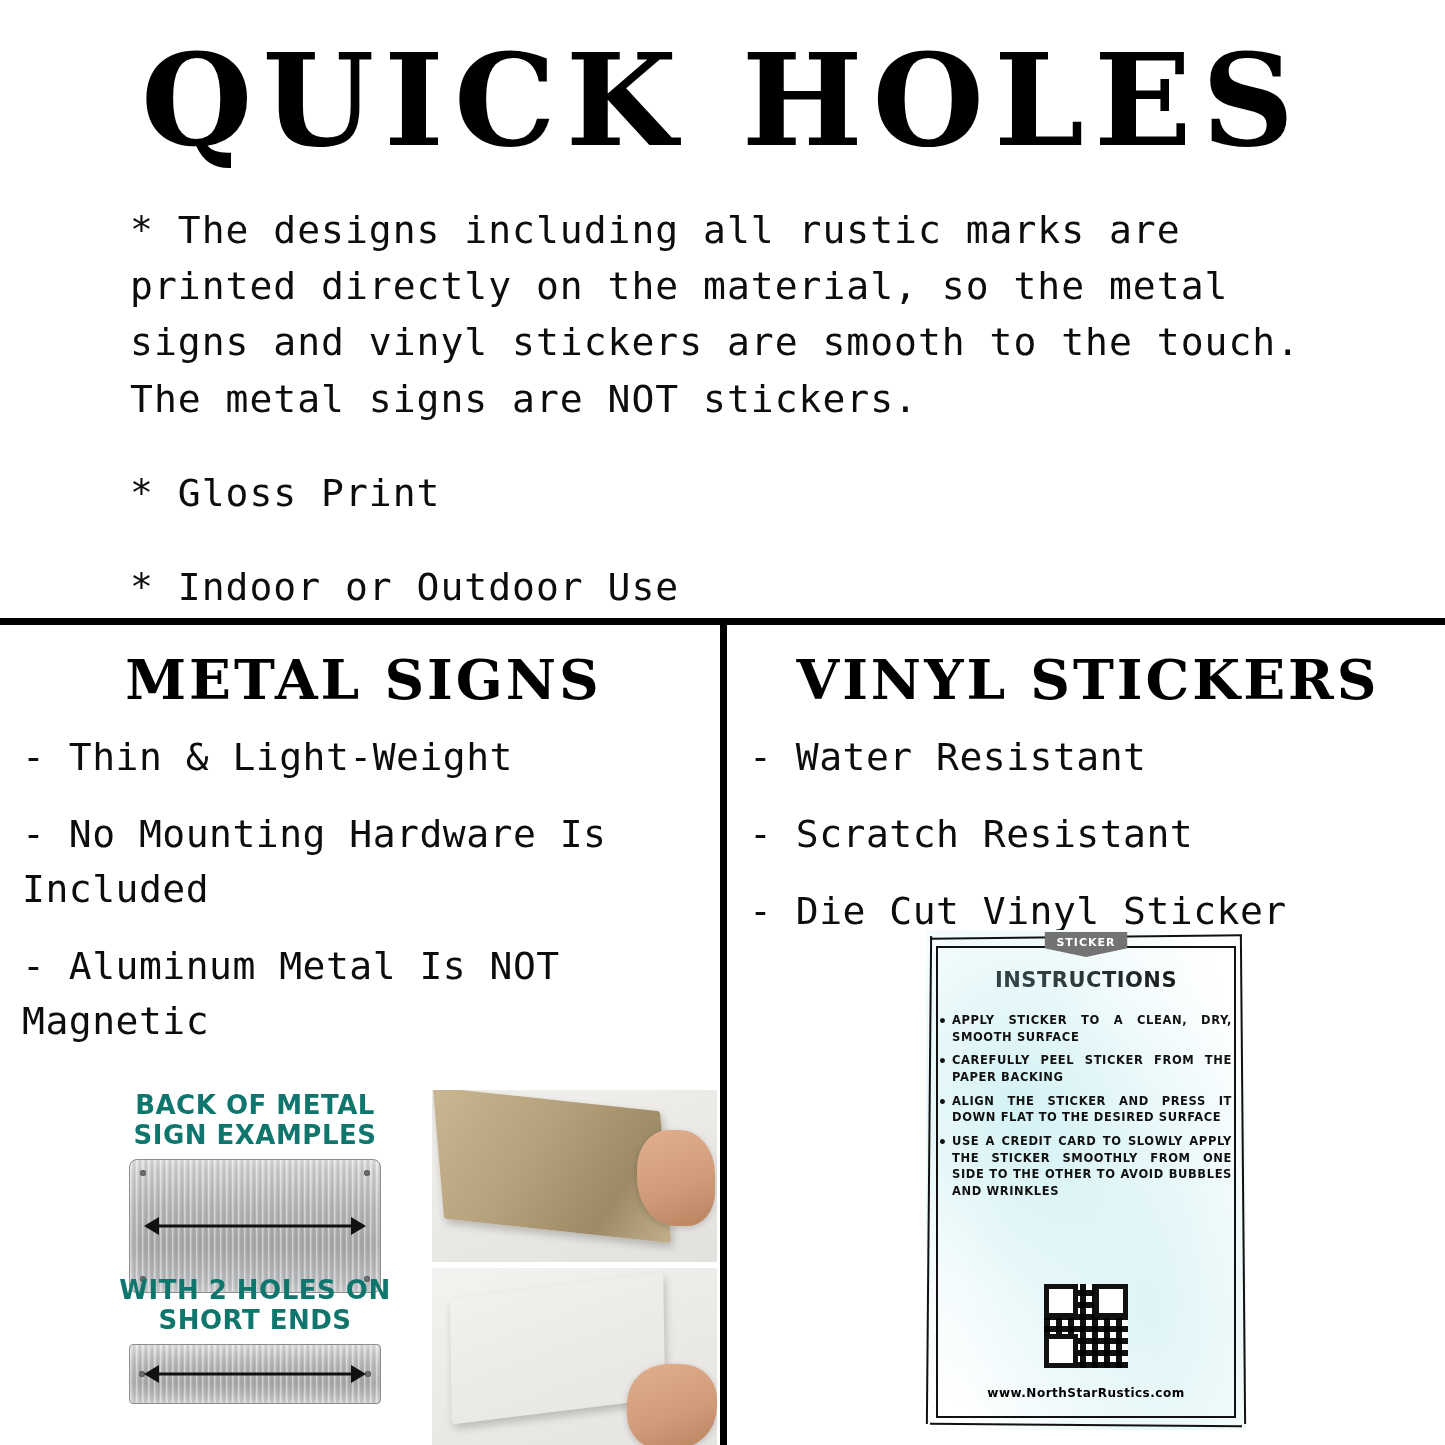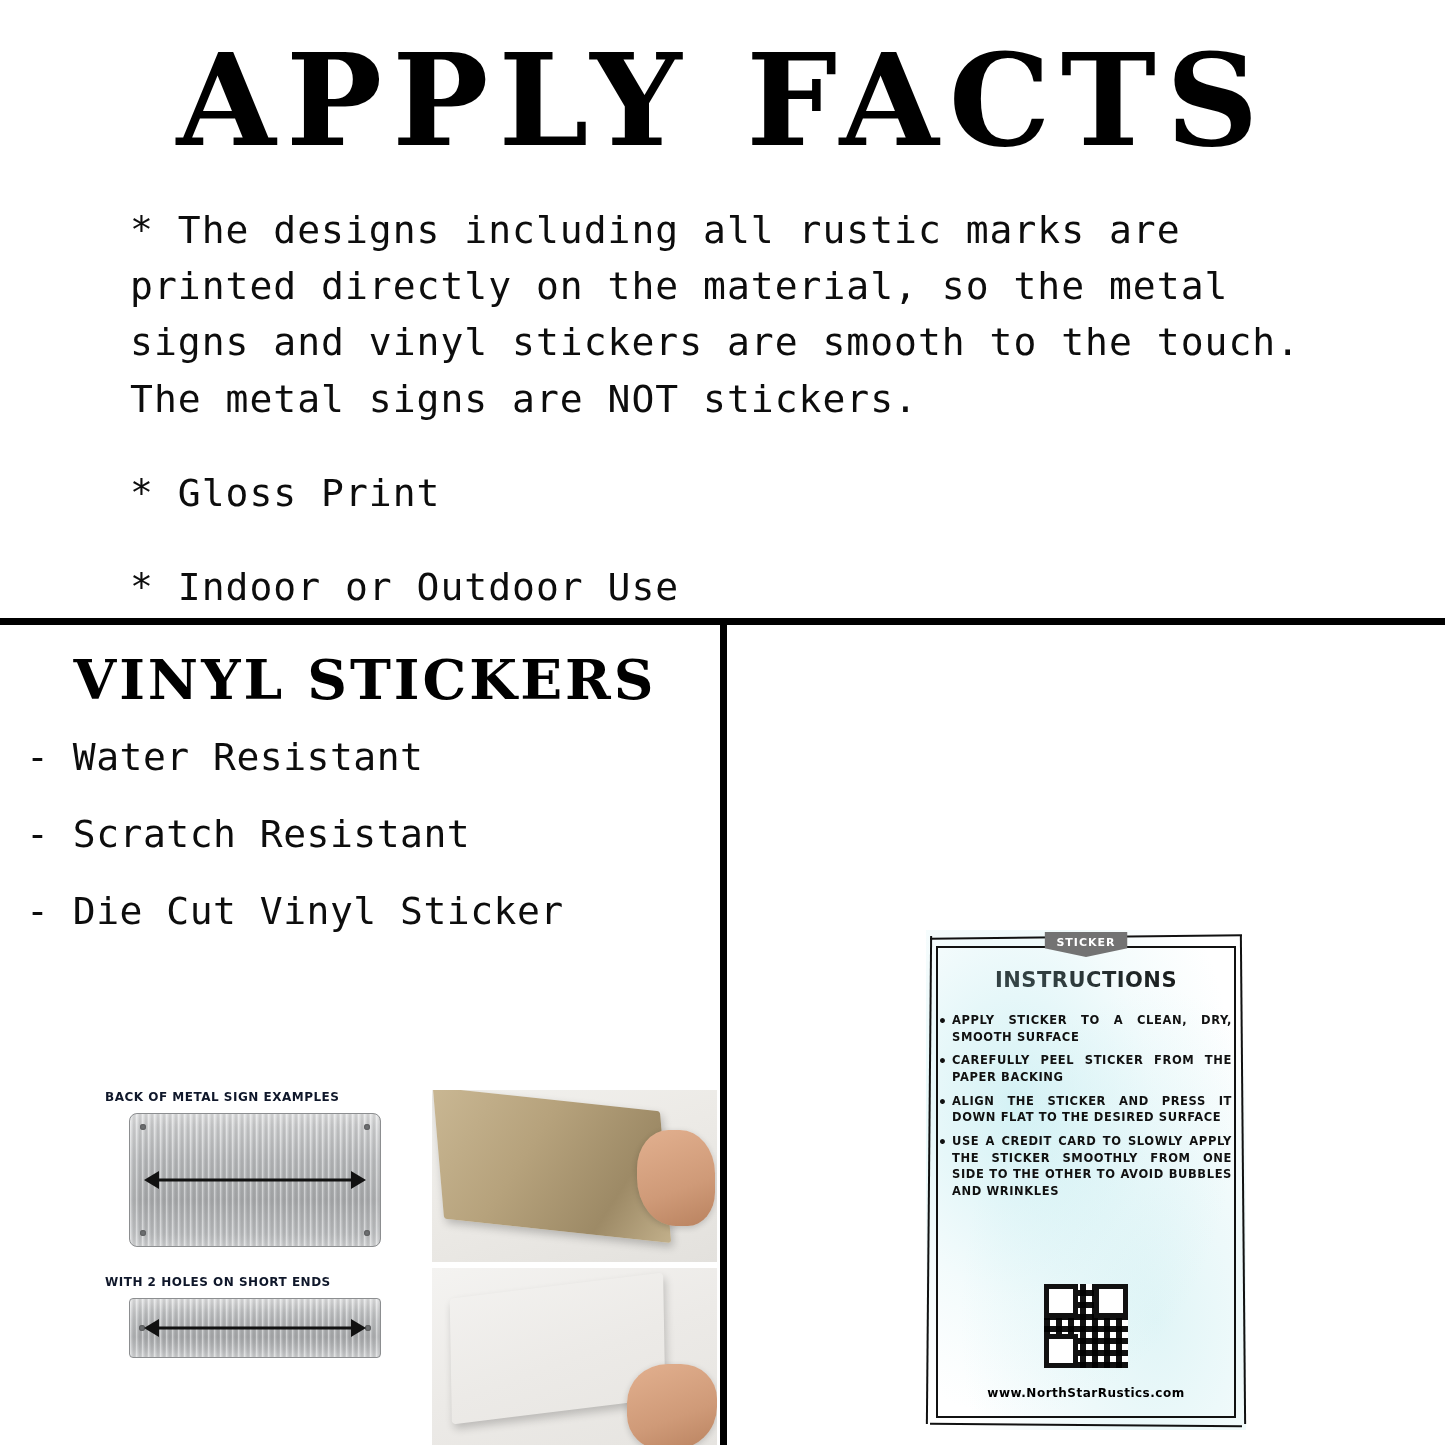--- a/index.html
+++ b/index.html
@@ -109,24 +109,24 @@
   .left-images {
     position: absolute;
     left: 0;
     top: 465px;
     width: 723px;
     height: 355px;
   }
   .metal-caption {
     font-family: "DejaVu Sans", sans-serif;
     font-weight: bold;
-    font-size: 12px;
+    font-size: 26px;
     letter-spacing: 0.5px;
-    text-align: left;
-    color: #0f172a;
+    text-align: center;
+    color: #0f766e;
   }
   .metal-block {
     position: absolute;
     left: 105px;
     top: 0;
     width: 300px;
     text-align: center;
   }
   .metal-block2 {
     position: absolute;
@@ -341,33 +341,39 @@
     color: #000000;
     margin-top: 32px;
   }
 </style>
 </head>
 <body>
 
 <div class="page">
 
   <div class="top-section">
-    <h1 class="main-title">APPLY FACTS</h1>
+    <h1 class="main-title">QUICK HOLES</h1>
     <div class="facts-list">
       <p class="fact">* The designs including all rustic marks are printed directly on the material, so the metal signs and vinyl stickers are smooth to the touch. The metal signs are NOT stickers.</p>
       <p class="fact small-gap">* Gloss Print</p>
       <p class="fact small-gap">* Indoor or Outdoor Use</p>
     </div>
   </div>
 
   <div class="hrule top"></div>
   <div class="vdivider"></div>
 
   <div class="columns">
 
+    <div class="col col-left">
+      <h2 class="col-title">METAL SIGNS</h2>
+      <p class="bullet">- Thin &amp; Light-Weight</p>
+      <p class="bullet">- No Mounting Hardware Is Included</p>
+      <p class="bullet">- Aluminum Metal Is NOT Magnetic</p>
+    </div>
 
     <div class="col col-right">
       <h2 class="col-title">VINYL STICKERS</h2>
       <p class="bullet">- Water Resistant</p>
       <p class="bullet">- Scratch Resistant</p>
       <p class="bullet">- Die Cut Vinyl Sticker</p>
     </div>
   </div>
 
   <div class="left-images" style="position:absolute; left:0; top:1090px; width:723px; height:355px;">

